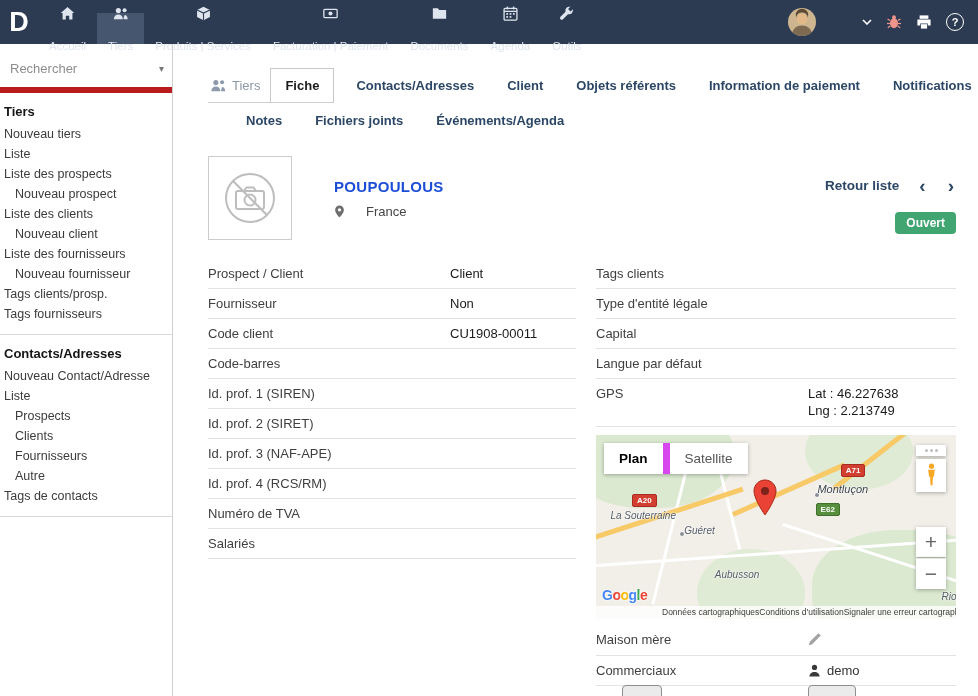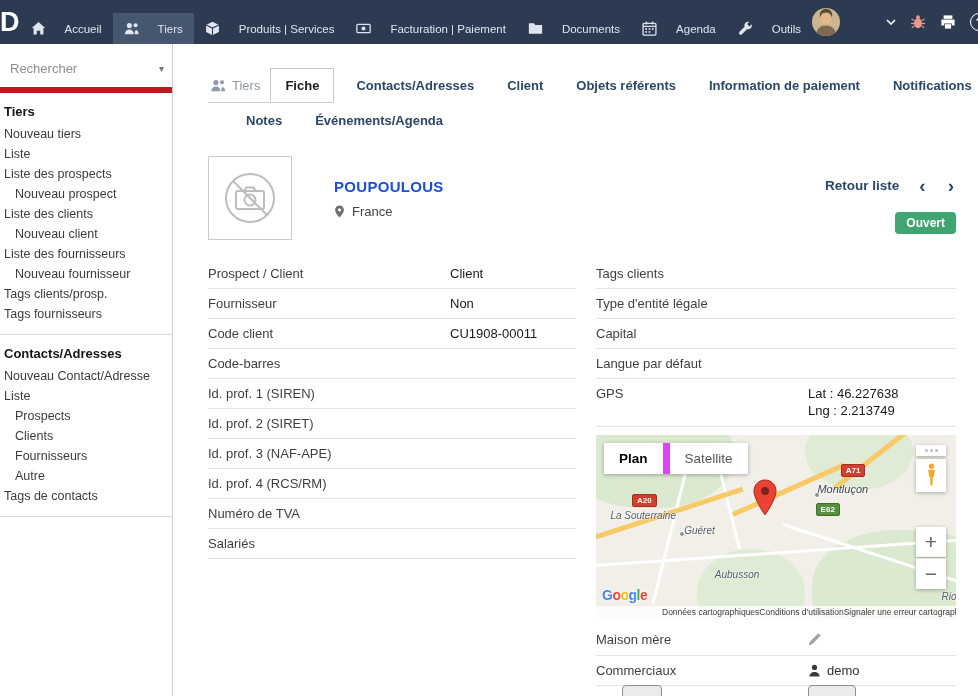--- a/index.html
+++ b/index.html
@@ -4,21 +4,21 @@
 <style>
   html,body{margin:0;padding:0;background:#fff;}
   .app{position:relative;width:978px;height:696px;overflow:hidden;background:#fff;
        font-family:"Liberation Sans",sans-serif;font-size:13px;color:#222;}
 
   
   .topbar{display:flex;align-items:stretch;height:44px;background:#2c3b52;}
   .logo{width:38px;display:flex;align-items:center;justify-content:center;color:#fff;
         font-size:27px;font-weight:800;cursor:pointer;}
   .menu{display:flex;align-items:stretch;}
-  .menu-item{display:flex;align-items:center;justify-content:center;
+  .menu-item{display:flex;flex-direction:column;align-items:center;justify-content:center;
              gap:19px;padding:0 11px;cursor:pointer;margin-top:13px;}
   .menu-item.active{background:#46566e;}
   .mi-icon{height:15px;display:flex;align-items:center;color:#dfe5ee;}
   .mi-icon svg{width:15px;height:15px;}
   .mi-label{font-size:11.5px;color:#dfe5ee;white-space:nowrap;}
   .topbar-right{margin-left:auto;display:flex;align-items:center;padding-right:14px;}
   .avatar{width:28px;height:28px;border-radius:50%;overflow:hidden;cursor:pointer;flex:0 0 auto;}
   .chev-down{margin-left:46px;cursor:pointer;display:flex;}
   .tb-ic{margin-left:14px;cursor:pointer;display:flex;align-items:center;}
   .help-circle{width:16px;height:16px;border:1.5px solid #fff;border-radius:50%;color:#fff;
@@ -52,21 +52,21 @@
   .tab.active{background:#fff;border:1px solid #c9c9c9;border-bottom:none;font-weight:700;
               color:#1c1c1c;margin-right:0;}
   .tabs-row2{padding-left:24px;}
 
   
   .record-head{display:flex;margin-top:18px;}
   .photo-frame{width:66px;height:66px;padding:8px;border:1px solid #ccc;background:#fff;
                display:flex;align-items:center;justify-content:center;cursor:pointer;flex:0 0 auto;}
   .rec-id{margin-left:42px;padding-top:22px;}
   .rec-name{font-size:15px;font-weight:bold;color:#1d4ed8;letter-spacing:.3px;cursor:pointer;}
-  .rec-country{display:flex;align-items:center;gap:7px;margin-top:9px;color:#454545;font-size:13px;}
+  .rec-country{display:flex;align-items:center;gap:21px;margin-top:9px;color:#454545;font-size:13px;}
   .rec-right{margin-left:auto;padding-top:20px;display:flex;flex-direction:column;align-items:flex-end;}
   .nav-row{display:flex;align-items:center;gap:18px;color:#2c4766;}
   .back-link{font-size:13.5px;font-weight:bold;cursor:pointer;}
   .nav-arrow{font-size:19px;font-weight:bold;line-height:1;cursor:pointer;padding:0 2px;}
   .badge{margin-top:17px;background:#41a571;color:#fff;font-size:12px;font-weight:bold;
          padding:4px 11px;border-radius:4px;}
 
   
   .cols{display:flex;gap:20px;margin-top:19px;}
   .col-left{width:368px;flex:0 0 368px;}
@@ -303,20 +303,21 @@
         </div>
         <div class="tab">Contacts/Adresses</div>
         <div class="tab">Client</div>
         <div class="tab">Objets référents</div>
         <div class="tab">Information de paiement</div>
         <div class="tab">Notifications</div>
       </div>
 
       <div class="tabs-row tabs-row2">
         <div class="tab">Notes</div>
+        <div class="tab">Fichiers joints</div>
         <div class="tab">Événements/Agenda</div>
       </div>
 
       <section class="record-head">
         <div class="photo-frame">
           <svg viewBox="0 0 56 56" width="56" height="56" fill="none" stroke="#bdbdbd" stroke-width="2">
             <circle cx="28" cy="28" r="24"></circle>
             <rect x="14" y="21" width="28" height="18" rx="2"></rect>
             <circle cx="28" cy="30" r="5.5"></circle>
             <path d="M22 21 l2.5-3.5 h7 L34 21"></path>

